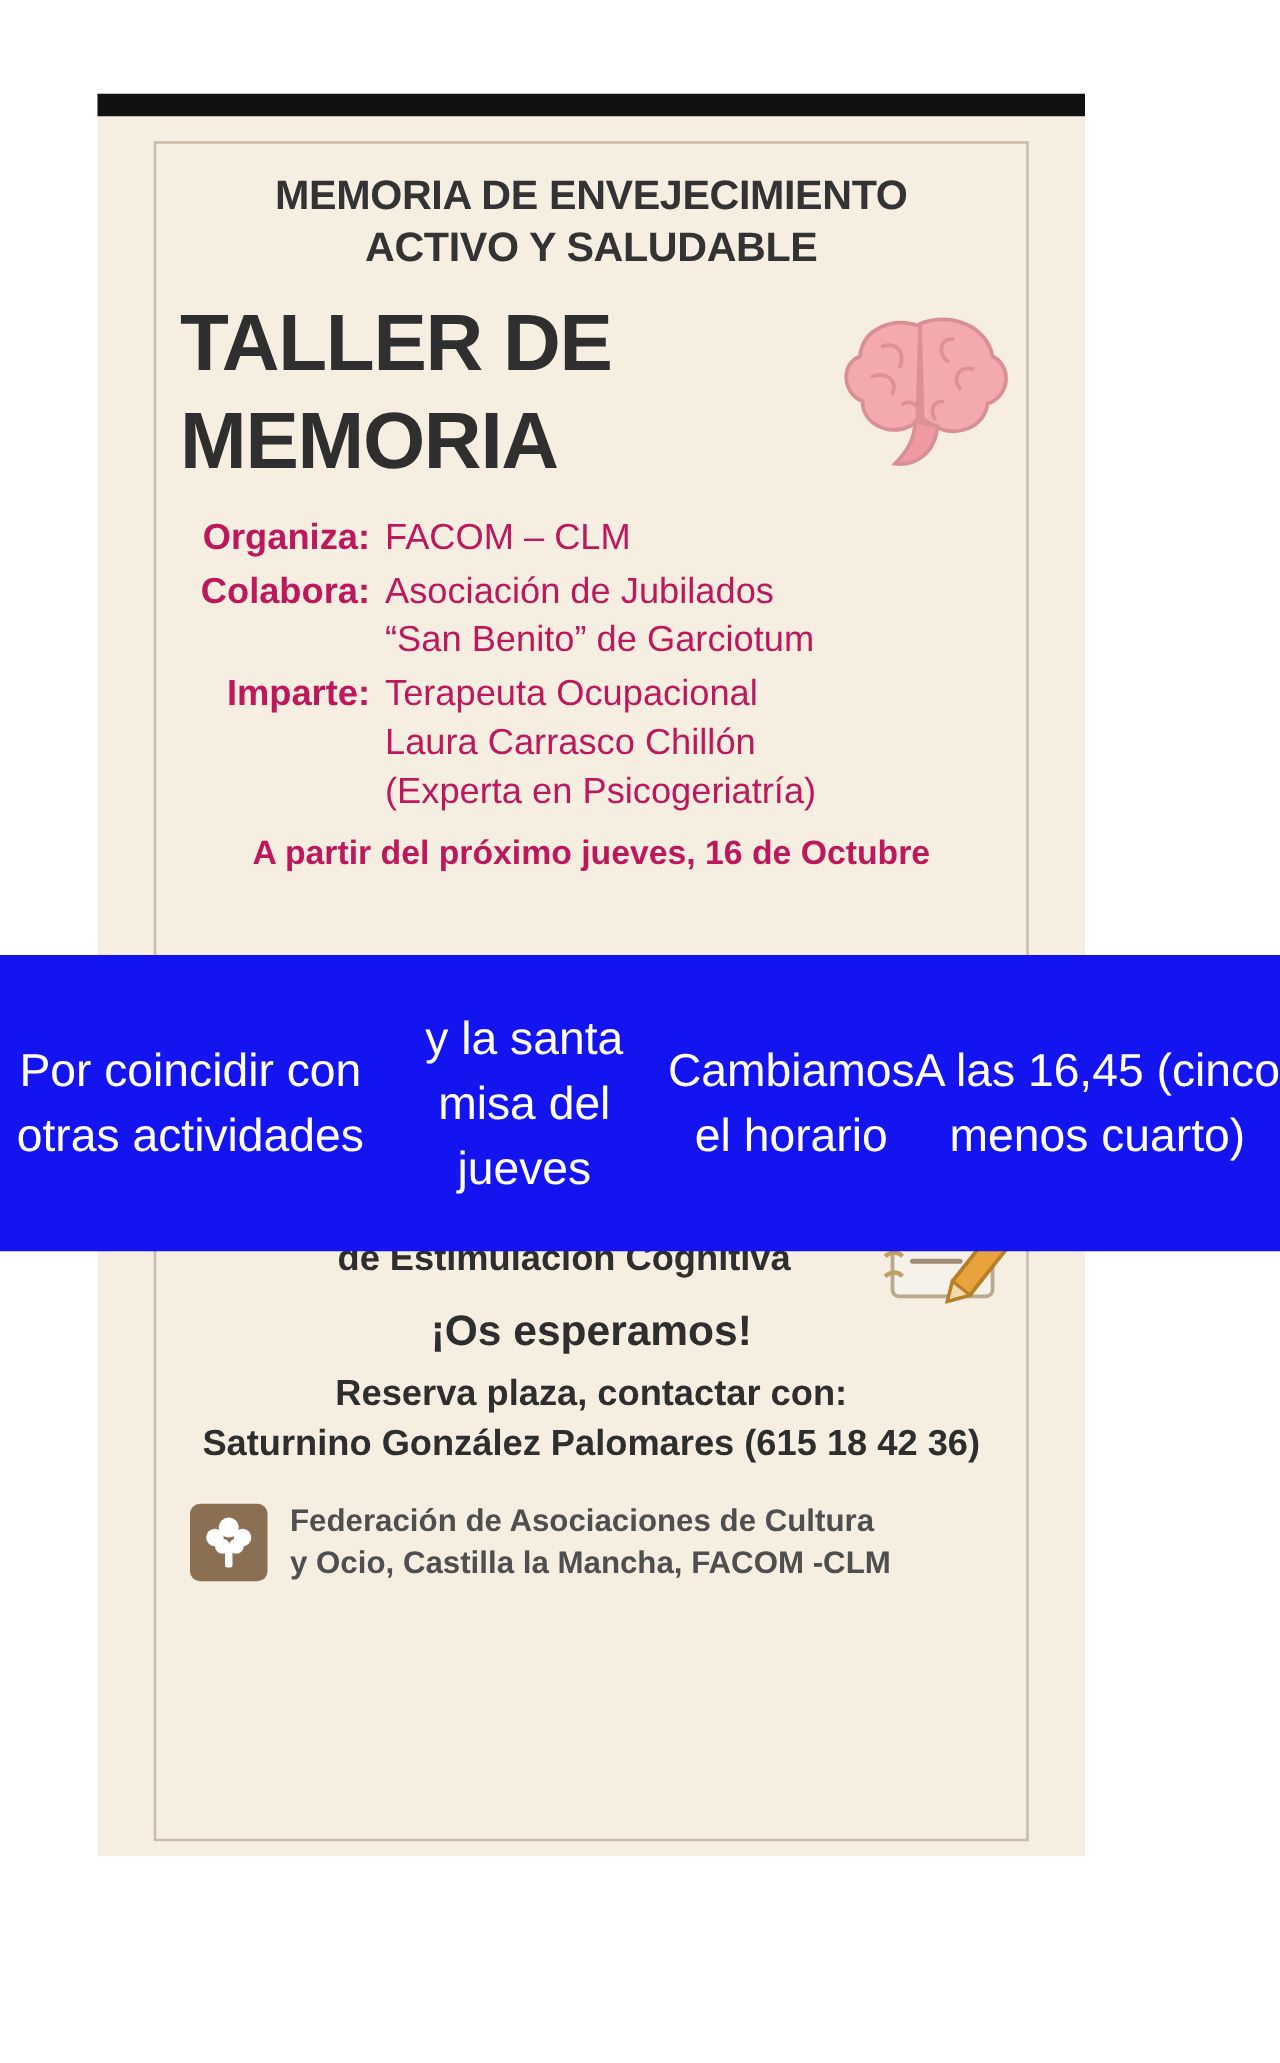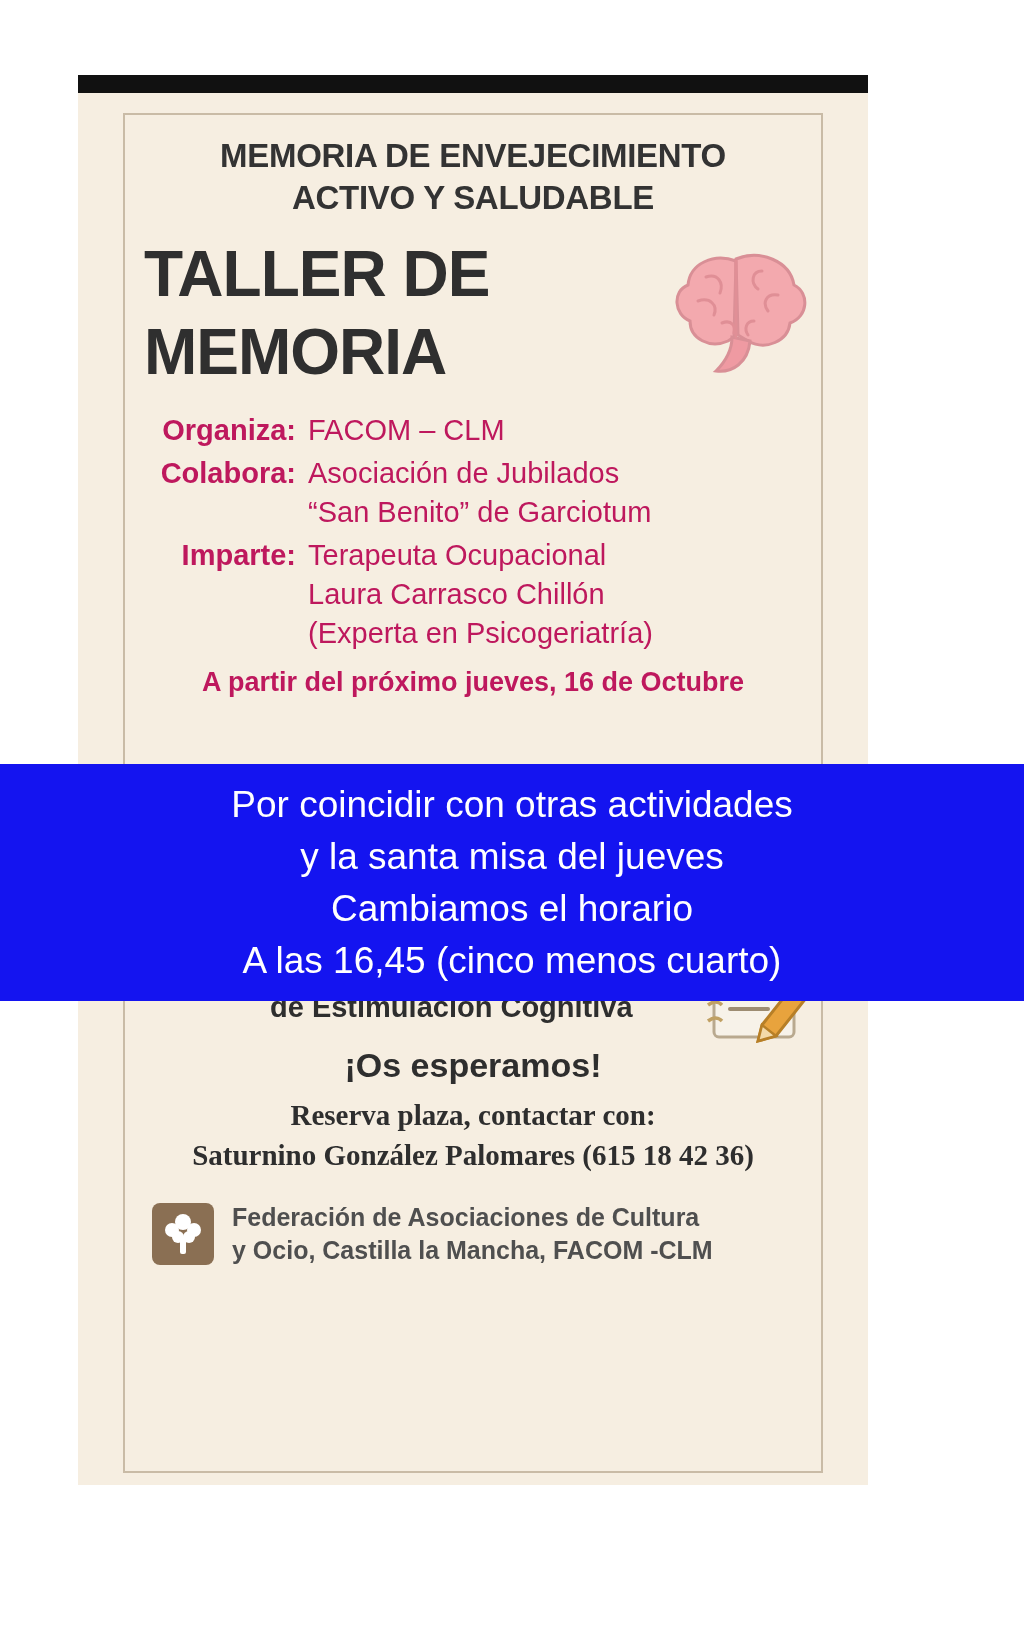--- a/index.html
+++ b/index.html
@@ -153,21 +153,20 @@
     font-weight: bold;
     font-size: 34px;
     margin-top: 18px;
   }
   .reserva {
     text-align: center;
     font-weight: bold;
     font-size: 29px;
     margin-top: 10px;
     line-height: 40px;
-    font-family: Liberation Serif, serif;
   }
 
   
   .footer {
     display: flex;
     align-items: center;
     margin-top: 26px;
     padding-left: 24px;
   }
   .logo-box {
@@ -191,21 +190,21 @@
   
   #overlay {
     position: absolute;
     left: 0;
     top: 764px;
     width: 1024px;
     height: 237px;
     background: #1414f0;
     color: #ffffff;
     display: flex;
-    flex-direction: column;
+    flex-direction: row;
     align-items: center;
     justify-content: center;
     text-align: center;
   }
   #overlay .oline {
     font-size: 37px;
     line-height: 52px;
     letter-spacing: 0px;
   }
 </style>

